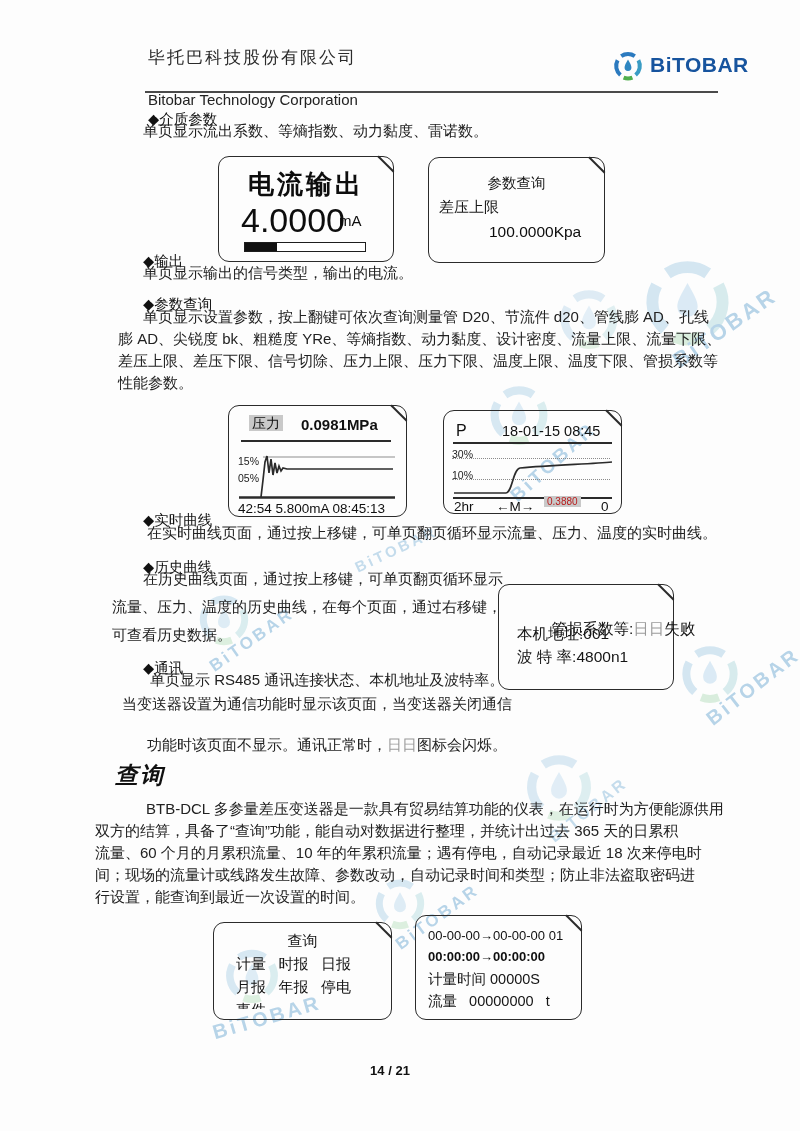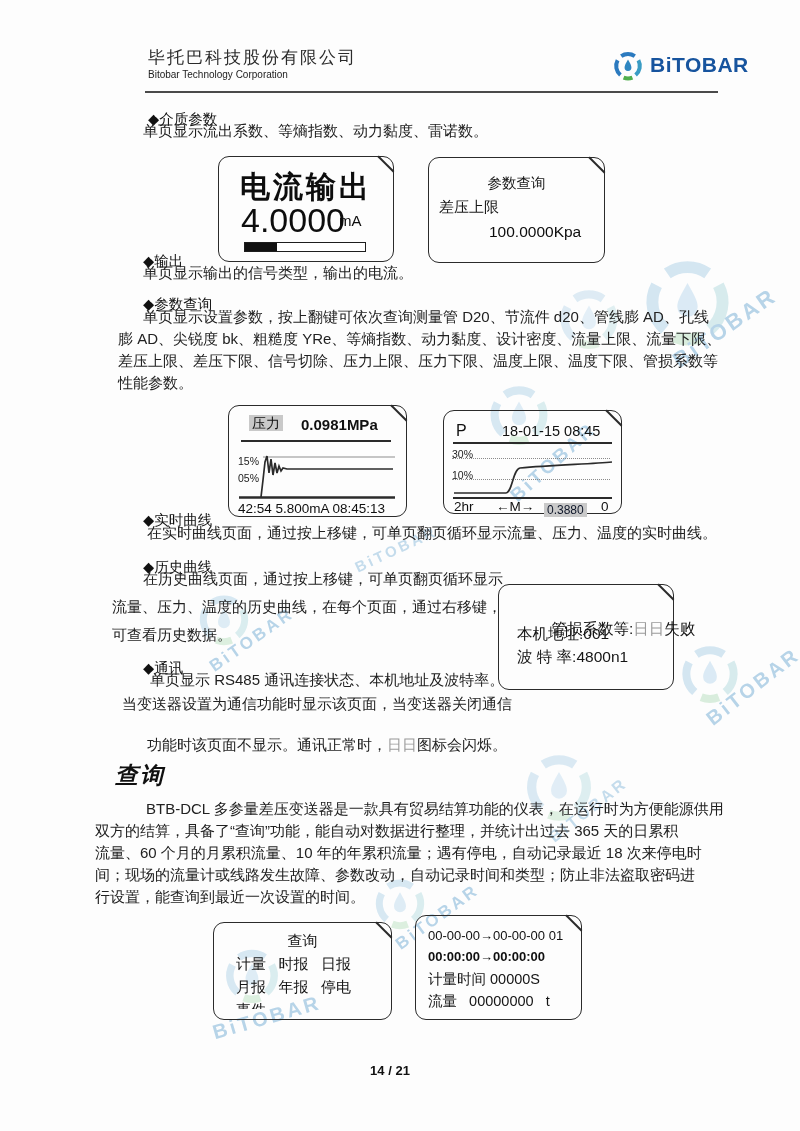--- a/index.html
+++ b/index.html
@@ -5,21 +5,21 @@
   html,body{margin:0;padding:0;background:#e8e8e8;}
   .page{position:relative;width:800px;height:1131px;margin:0 auto;background:#fdfdfd;
         font-family:"Liberation Sans","DejaVu Sans",sans-serif;color:#232323;overflow:hidden;}
   .layer{position:absolute;inset:0;border-radius:26px;}
   .wm{z-index:0;}
   .fg{z-index:1;}
   .abs{position:absolute;}
 
   
   .company-cn{font-size:17px;letter-spacing:2px;color:#2b2b2b;}
-  .company-en{font-size:10px;color:#222;}
+  .company-en{font-size:15px;color:#222;margin-top:22px;}
   .logo-text{font-size:21px;font-weight:bold;color:#17549e;letter-spacing:.5px;}
   .rule{position:absolute;left:145px;top:91px;width:573px;height:2px;background:#4a4a4a;}
 
   
   .bullet{font-size:14.5px;color:#111;white-space:pre;margin-top:9px;}
   .bodyline{font-size:15px;color:#212121;white-space:pre;}
 
   
   .screen-box{position:absolute;border:1.7px solid #2b2b2b;border-radius:11px;background:transparent;}
   .screen-box::after{content:"";position:absolute;top:6px;right:-4px;width:22px;height:1.7px;
@@ -116,21 +116,21 @@
           <use href="#logo-ring"></use>
         </svg>
       <span class="logo-text">BiTOBAR</span>
     </div>
     <div class="rule"></div>
 
     <div class="abs bullet" style="left:148px;top:101px">◆介质参数</div>
     <div class="abs bodyline" style="left:143px;top:122px">单页显示流出系数、等熵指数、动力黏度、雷诺数。</div>
 
     <div class="screen-box" style="left:218px;top:156px;width:174px;height:104px">
-      <div class="abs" style="left:0;right:0;top:10px;text-align:center;font-size:30px;font-weight:bold;letter-spacing:3px;color:#0d0d0d">电流输出</div>
+      <div class="abs" style="left:0;right:0;top:10px;text-align:center;font-size:26px;font-weight:bold;letter-spacing:3px;color:#0d0d0d">电流输出</div>
       <div class="abs" style="left:22px;top:44px;font-size:34px;color:#0d0d0d">4.0000</div>
       <div class="abs" style="left:120px;top:55px;font-size:15px;color:#0d0d0d">mA</div>
       <div class="pbar" style="left:25px;top:85px;width:120px;height:8px">
         <div class="pbar-fill" style="width:27%"></div>
       </div>
     </div>
 
     <div class="screen-box" style="left:428px;top:157px;width:175px;height:104px">
       <div class="abs" style="left:0;right:0;top:16px;text-align:center;font-size:14.5px;color:#161616">参数查询</div>
       <div class="abs" style="left:10px;top:40px;font-size:15px;color:#161616">差压上限</div>
@@ -169,21 +169,21 @@
       <div class="ticklab" style="left:8px;top:37px">30%</div>
       <div class="dotline" style="left:8px;top:47px;width:158px"></div>
       <div class="ticklab" style="left:8px;top:58px">10%</div>
       <div class="dotline" style="left:8px;top:68px;width:158px"></div>
       <svg class="abs" style="left:8px;top:34px" width="162" height="52" viewBox="0 0 162 52">
         <path d="M2 48 L54 48 C60 48 61 24 68 23 C100 20 140 19 160 17" fill="none" stroke="#2b2b2b" stroke-width="1.7"></path>
       </svg>
       <div class="solidline" style="left:9px;top:86px;width:159px;height:1.6px"></div>
       <div class="abs" style="left:10px;top:88px;font-size:13.5px;color:#0f0f0f">2hr</div>
       <div class="abs" style="left:52px;top:88px;font-size:13.5px;color:#0f0f0f">←M→</div>
-      <div class="abs graybg" style="left:100px;top:92px;font-size:12px;color:#0f172a">0.3880</div>
+      <div class="abs graybg" style="left:100px;top:85px;font-size:10px;color:#b91c1c">0.3880</div>
       <div class="abs" style="left:157px;top:88px;font-size:13.5px;color:#0f0f0f">0</div>
     </div>
 
     <div class="abs bullet" style="left:143px;top:502px">◆实时曲线</div>
     <div class="abs bodyline" style="left:147px;top:524px">在实时曲线页面，通过按上移键，可单页翻页循环显示流量、压力、温度的实时曲线。</div>
 
     <div class="abs bullet" style="left:143px;top:549px">◆历史曲线</div>
     <div class="abs bodyline" style="left:143px;top:570px">在历史曲线页面，通过按上移键，可单页翻页循环显示</div>
     <div class="abs bodyline" style="left:112px;top:598px">流量、压力、温度的历史曲线，在每个页面，通过右移键，</div>
     <div class="abs bodyline" style="left:112px;top:626px">可查看历史数据。</div>

